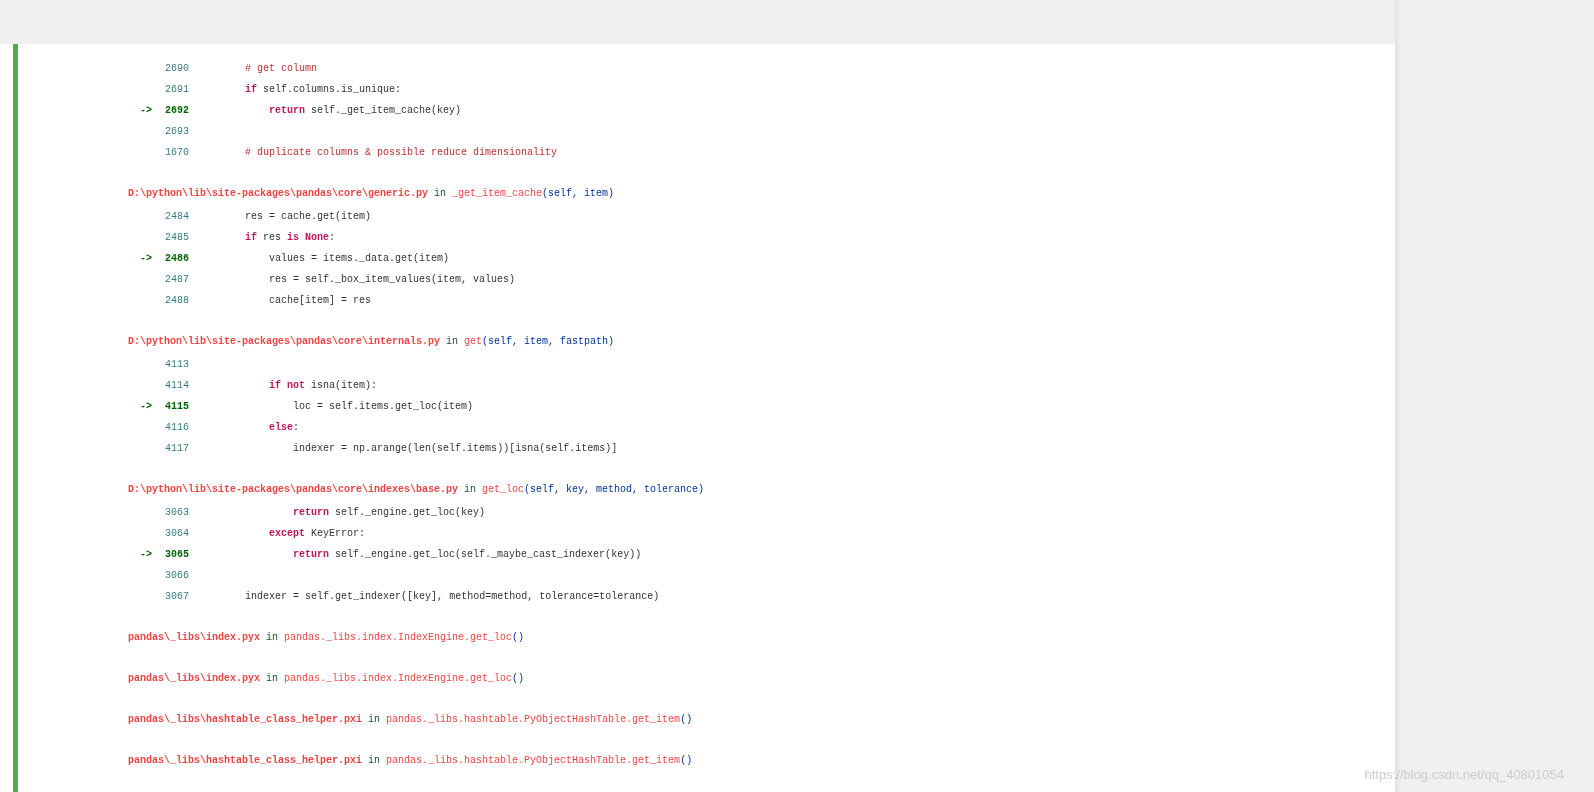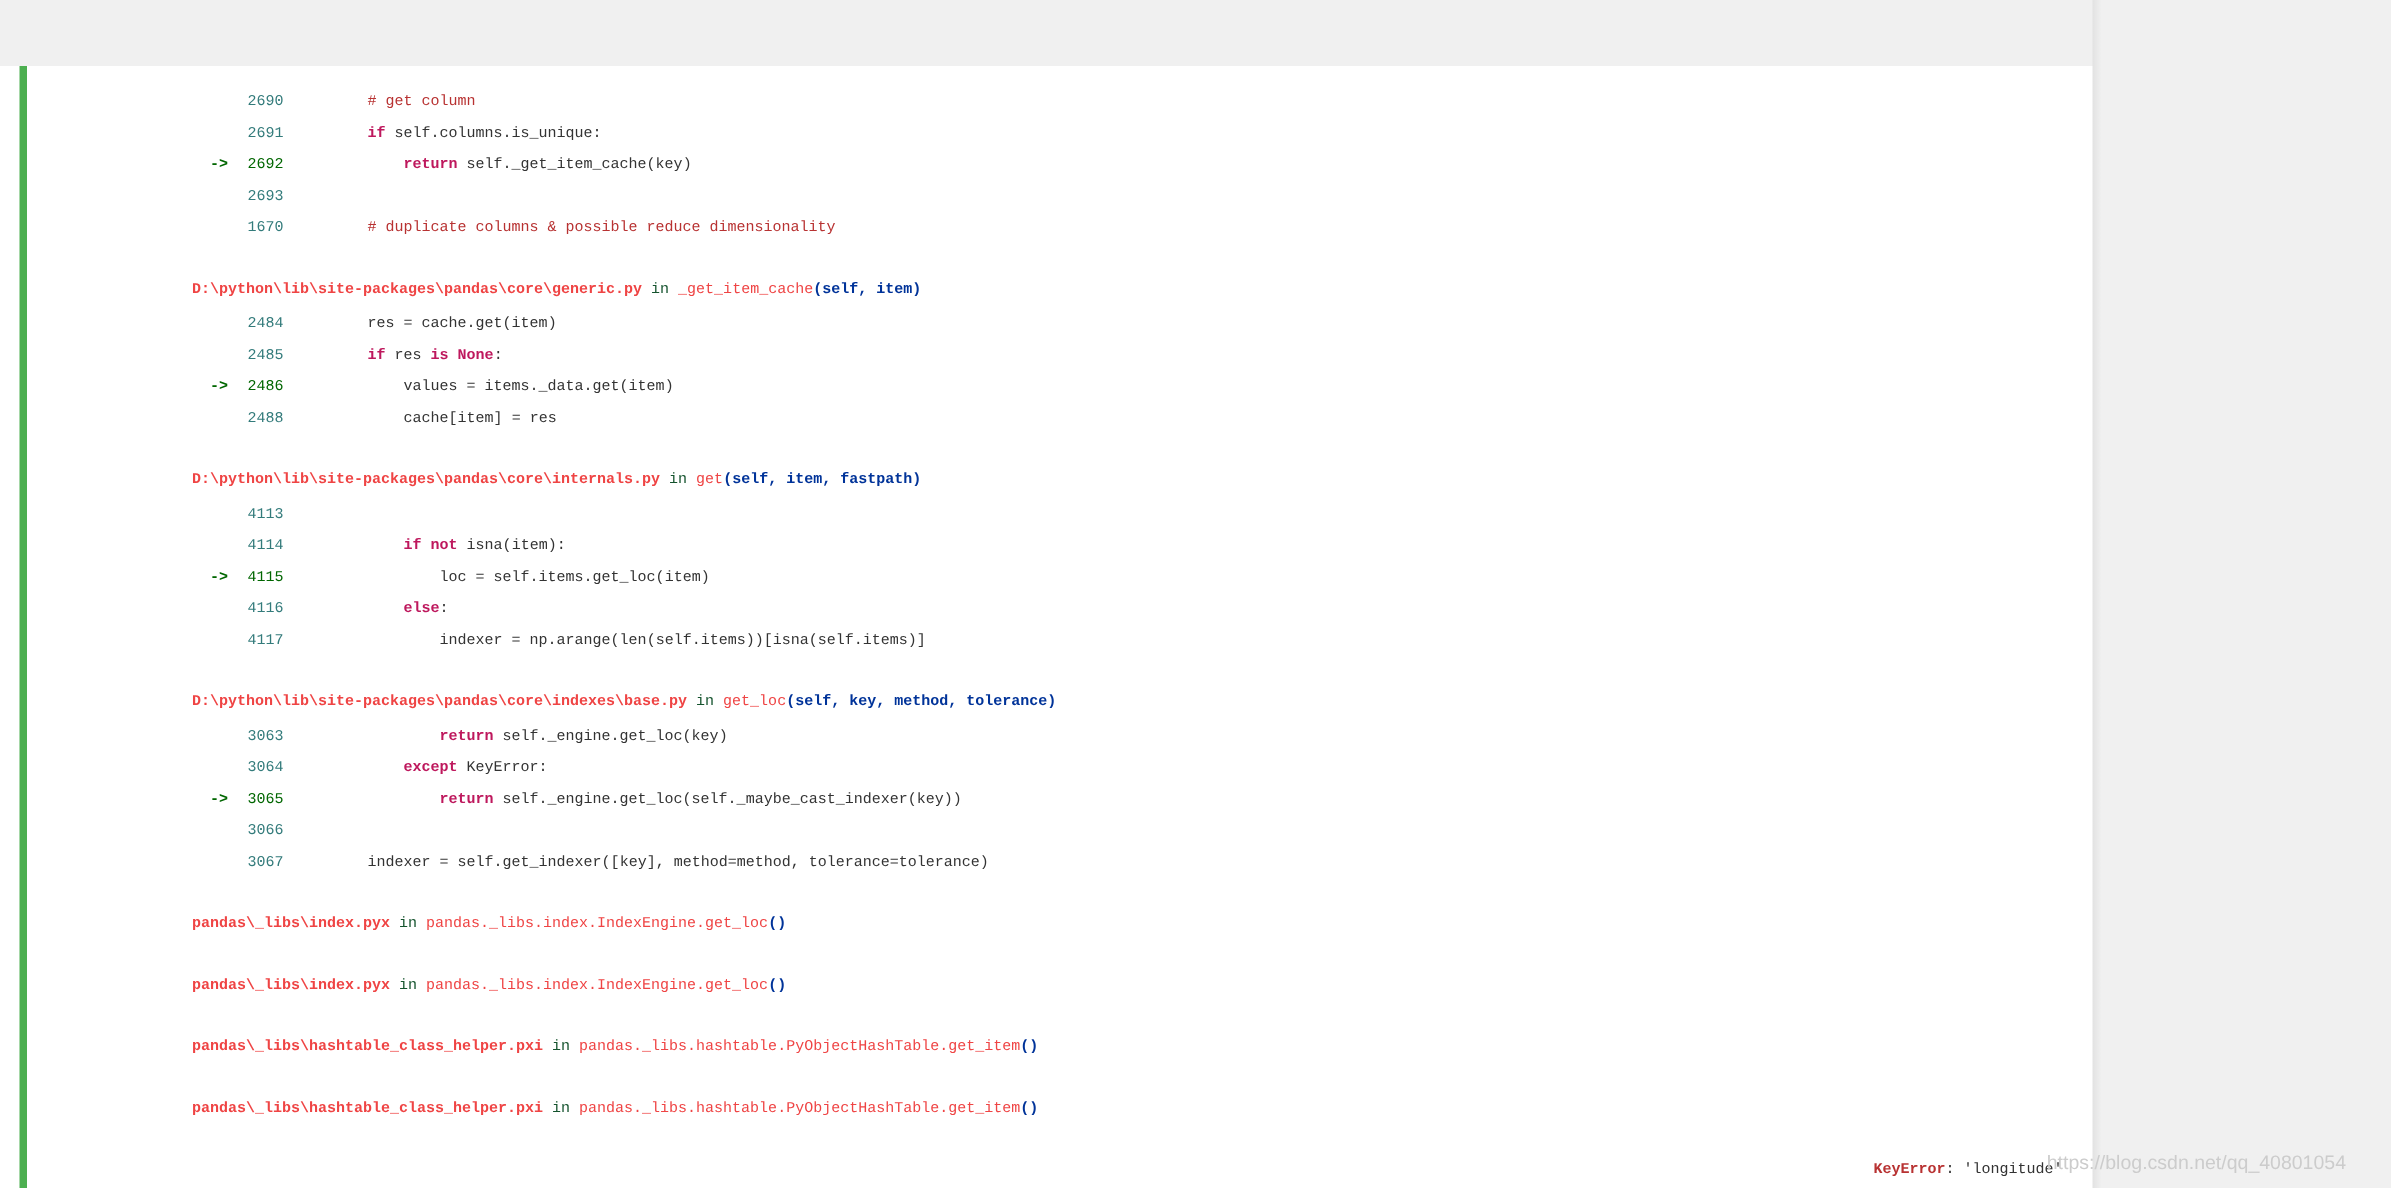--- a/index.html
+++ b/index.html
@@ -44,21 +44,21 @@
       font-weight: bold;
     }
     .lineno {
       width: 45px;
       text-align: right;
       color: #337b7b;
       padding-right: 8px;
     }
     .lineno.active {
       color: #006600;
-      font-weight: normal;
+      font-weight: bold;
     }
     .code {
       flex: 1;
       white-space: pre;
     }
     .frame-header {
       margin-top: 20px;
       margin-bottom: 2px;
       white-space: pre;
     }
@@ -68,21 +68,21 @@
     }
     .error-line {
       margin-top: 20px;
       white-space: pre;
       text-align: right;
     }
     
     .path { color: #ef4444; font-weight: bold; }
     .in-word { color: #14532d; }
     .func-link { color: #ef4444; }
-    .args { color: #003399; font-weight: bold; }
+    .args { color: #003399; font-weight: normal; }
     .kw { color: #be185d; font-weight: bold; }
     .comment { color: #b83232; }
     .punct { color: #333; }
     .txt { color: #333; }
     .err-name { color: #b83232; font-weight: bold; }
     .err-msg { color: #333; }
     .watermark {
       position: absolute;
       right: 30px;
       bottom: 10px;
@@ -107,20 +107,21 @@
   <div class="content" id="content-root">
       <div class="code-line"><span class="arrow-col"></span><span class="lineno">2690</span><span class="code">        <span class="comment"># get column</span></span></div>
       <div class="code-line"><span class="arrow-col"></span><span class="lineno">2691</span><span class="code">        <span class="kw">if</span><span class="txt"> self.columns.is_unique</span><span class="punct">:</span></span></div>
       <div class="code-line"><span class="arrow-col">-&gt;</span><span class="lineno active">2692</span><span class="code">            <span class="kw">return</span><span class="txt"> self._get_item_cache</span><span class="punct">(</span><span class="txt">key</span><span class="punct">)</span></span></div>
       <div class="code-line"><span class="arrow-col"></span><span class="lineno">2693</span><span class="code"></span></div>
       <div class="code-line"><span class="arrow-col"></span><span class="lineno">1670</span><span class="code">        <span class="comment"># duplicate columns &amp; possible reduce dimensionality</span></span></div>
       <div class="frame-header"><span class="path">D:\python\lib\site-packages\pandas\core\generic.py</span><span class="in-word"> in </span><span class="func-link">_get_item_cache</span><span class="args">(self, item)</span></div>
       <div class="code-line"><span class="arrow-col"></span><span class="lineno">2484</span><span class="code">        <span class="txt">res </span><span class="punct">=</span><span class="txt"> cache.get</span><span class="punct">(</span><span class="txt">item</span><span class="punct">)</span></span></div>
       <div class="code-line"><span class="arrow-col"></span><span class="lineno">2485</span><span class="code">        <span class="kw">if</span><span class="txt"> res </span><span class="kw">is</span><span class="txt"> </span><span class="kw">None</span><span class="punct">:</span></span></div>
       <div class="code-line"><span class="arrow-col">-&gt;</span><span class="lineno active">2486</span><span class="code">            <span class="txt">values </span><span class="punct">=</span><span class="txt"> items._data.get</span><span class="punct">(</span><span class="txt">item</span><span class="punct">)</span></span></div>
+      <div class="code-line"><span class="arrow-col"></span><span class="lineno">2487</span><span class="code">            <span class="txt">res </span><span class="punct">=</span><span class="txt"> self._box_item_values</span><span class="punct">(</span><span class="txt">item, values</span><span class="punct">)</span></span></div>
       <div class="code-line"><span class="arrow-col"></span><span class="lineno">2488</span><span class="code">            <span class="txt">cache</span><span class="punct">[</span><span class="txt">item</span><span class="punct">]</span><span class="txt"> </span><span class="punct">=</span><span class="txt"> res</span></span></div>
       <div class="frame-header"><span class="path">D:\python\lib\site-packages\pandas\core\internals.py</span><span class="in-word"> in </span><span class="func-link">get</span><span class="args">(self, item, fastpath)</span></div>
       <div class="code-line"><span class="arrow-col"></span><span class="lineno">4113</span><span class="code"></span></div>
       <div class="code-line"><span class="arrow-col"></span><span class="lineno">4114</span><span class="code">            <span class="kw">if</span><span class="txt"> </span><span class="kw">not</span><span class="txt"> isna</span><span class="punct">(</span><span class="txt">item</span><span class="punct">):</span></span></div>
       <div class="code-line"><span class="arrow-col">-&gt;</span><span class="lineno active">4115</span><span class="code">                <span class="txt">loc </span><span class="punct">=</span><span class="txt"> self.items.get_loc</span><span class="punct">(</span><span class="txt">item</span><span class="punct">)</span></span></div>
       <div class="code-line"><span class="arrow-col"></span><span class="lineno">4116</span><span class="code">            <span class="kw">else</span><span class="punct">:</span></span></div>
       <div class="code-line"><span class="arrow-col"></span><span class="lineno">4117</span><span class="code">                <span class="txt">indexer </span><span class="punct">=</span><span class="txt"> np.arange</span><span class="punct">(</span><span class="txt">len</span><span class="punct">(</span><span class="txt">self.items</span><span class="punct">))[</span><span class="txt">isna</span><span class="punct">(</span><span class="txt">self.items</span><span class="punct">)]</span></span></div>
       <div class="frame-header"><span class="path">D:\python\lib\site-packages\pandas\core\indexes\base.py</span><span class="in-word"> in </span><span class="func-link">get_loc</span><span class="args">(self, key, method, tolerance)</span></div>
       <div class="code-line"><span class="arrow-col"></span><span class="lineno">3063</span><span class="code">                <span class="kw">return</span><span class="txt"> self._engine.get_loc</span><span class="punct">(</span><span class="txt">key</span><span class="punct">)</span></span></div>
       <div class="code-line"><span class="arrow-col"></span><span class="lineno">3064</span><span class="code">            <span class="kw">except</span><span class="txt"> KeyError</span><span class="punct">:</span></span></div>

